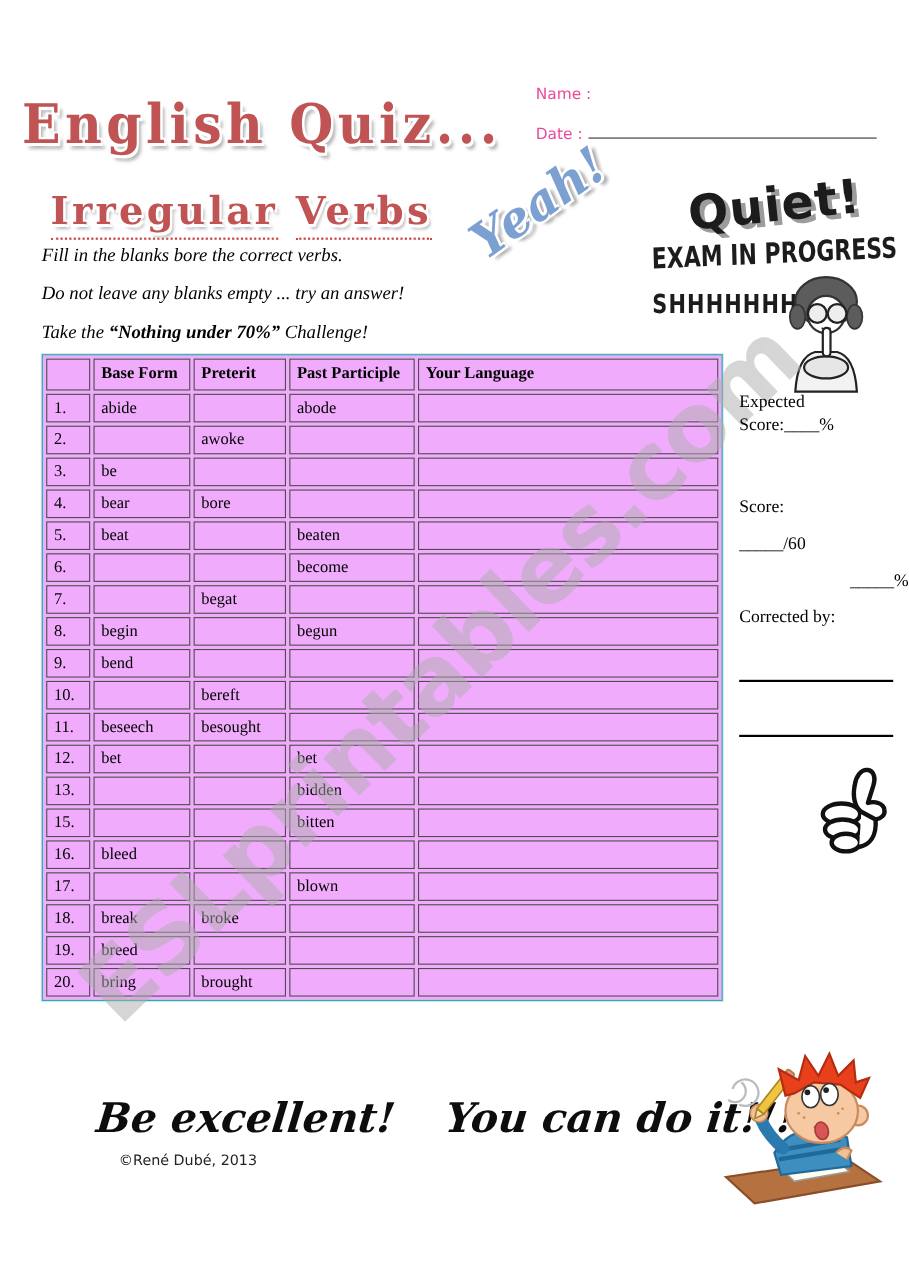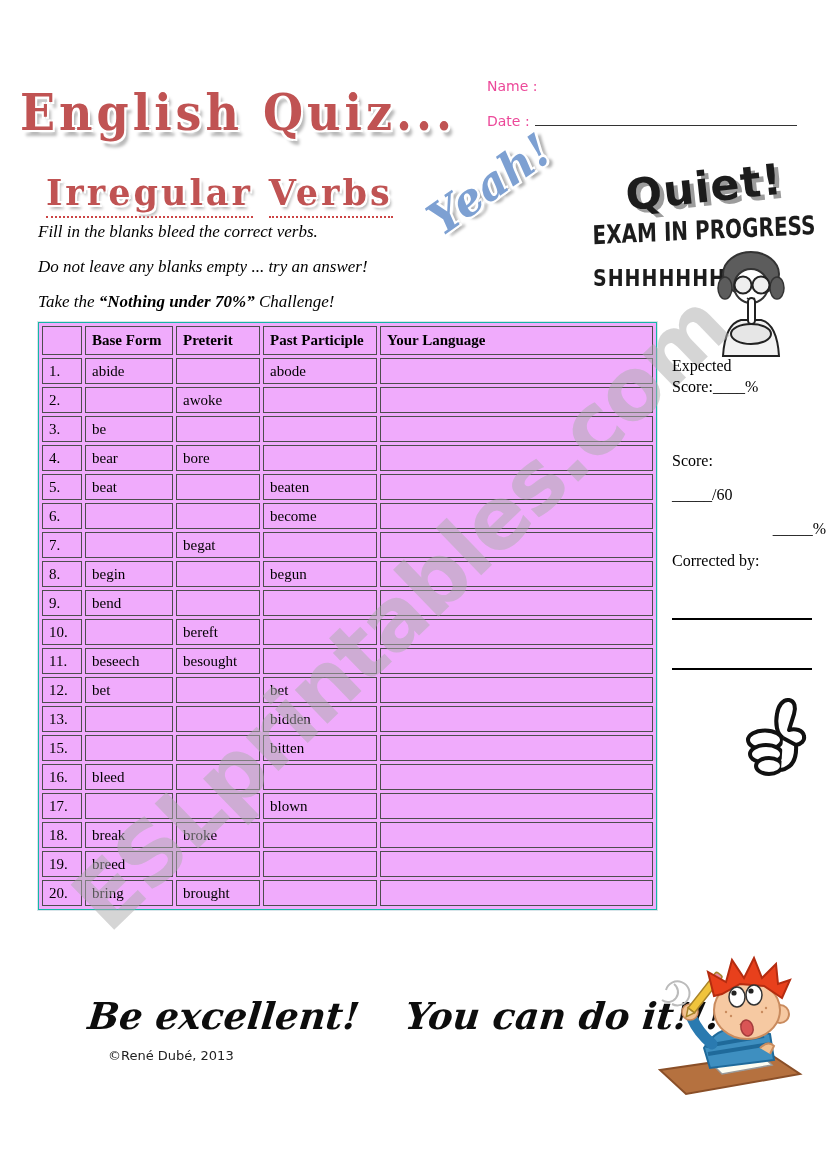--- a/index.html
+++ b/index.html
@@ -118,21 +118,21 @@
       <circle cx="58" cy="37" r="8.5" fill="#eee" stroke="#222" stroke-width="2"></circle>
       <line x1="48.5" y1="37" x2="49.5" y2="37" stroke="#222" stroke-width="2"></line>
       <path d="M44,50 q4,3 8,0" fill="none" stroke="#222" stroke-width="1.5"></path>
       <path d="M20,108 Q22,76 38,72 L58,72 Q74,76 76,108 Z" fill="#f2f2f2" stroke="#222" stroke-width="2"></path>
       <ellipse cx="48" cy="86" rx="20" ry="10" fill="#e6e6e6" stroke="#222" stroke-width="2"></ellipse>
       <rect x="45" y="50" width="7" height="26" rx="3.5" fill="#fff" stroke="#222" stroke-width="2"></rect>
     </svg>
   </div>
 
   <div class="instructions">
-    <div class="line">Fill in the blanks bleed the correct verbs.</div>
+    <div class="line">Fill in the blanks bore the correct verbs.</div>
     <div class="line">Do not leave any blanks empty ... try an answer!</div>
     <div class="line">
       <span>Take the </span><b><span>“Nothing under 70%”</span></b><span> Challenge!</span>
     </div>
   </div>
 
   <table class="verb-table">
     <colgroup>
       <col style="width:40px">
         <col style="width:88px">

